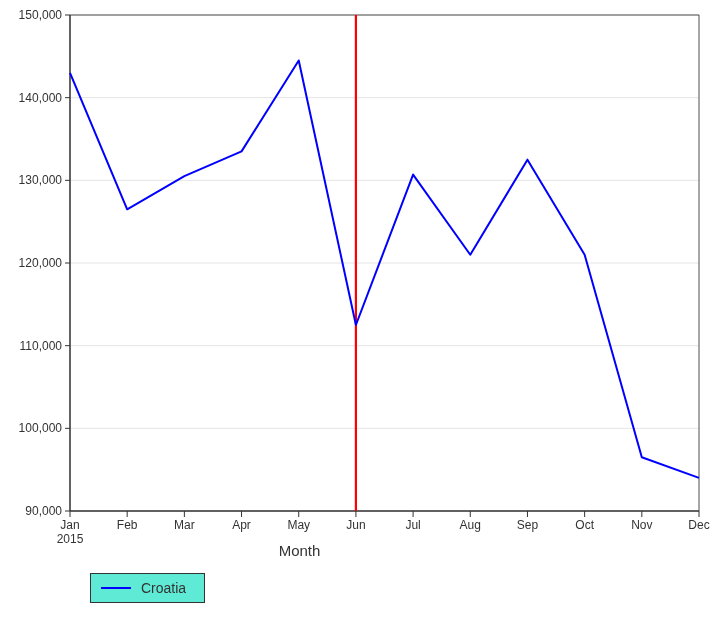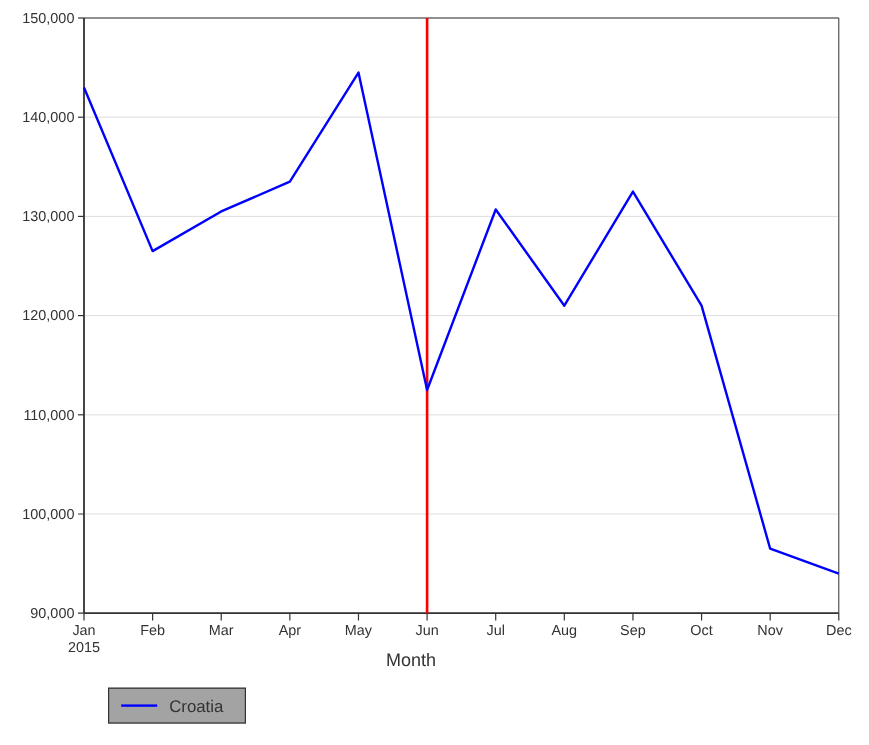--- a/index.html
+++ b/index.html
@@ -22,40 +22,39 @@
     }
     .legend {
       position: absolute;
       bottom: 18px;
       left: 90px;
       border: 1px solid #333;
       padding: 6px 18px 6px 10px;
       display: flex;
       align-items: center;
       gap: 10px;
-      background: #a3a3a3;
+      background: #5eead4;
     }
     .legend-line {
       width: 30px;
       height: 2px;
       background: blue;
     }
     .legend-label {
       font-size: 14px;
       color: #333;
     }
     .axis-label-month {
       position: absolute;
       bottom: 62px;
       left: 0;
       width: 599px;
       text-align: center;
       font-size: 15px;
       color: #333;
-      margin-left: 43px;
     }
   </style>
 </head>
 <body>
 
 <div class="chart-container">
   <svg id="chart-svg" width="724" height="621">
       <rect x="70" y="15" width="629" height="496" fill="white" stroke="#ccc" stroke-width="0.5"></rect>
       <line x1="70" y1="511" x2="699" y2="511" stroke="#ddd" stroke-width="0.8"></line>
       <line x1="65" y1="511" x2="70" y2="511" stroke="#333" stroke-width="1"></line>

